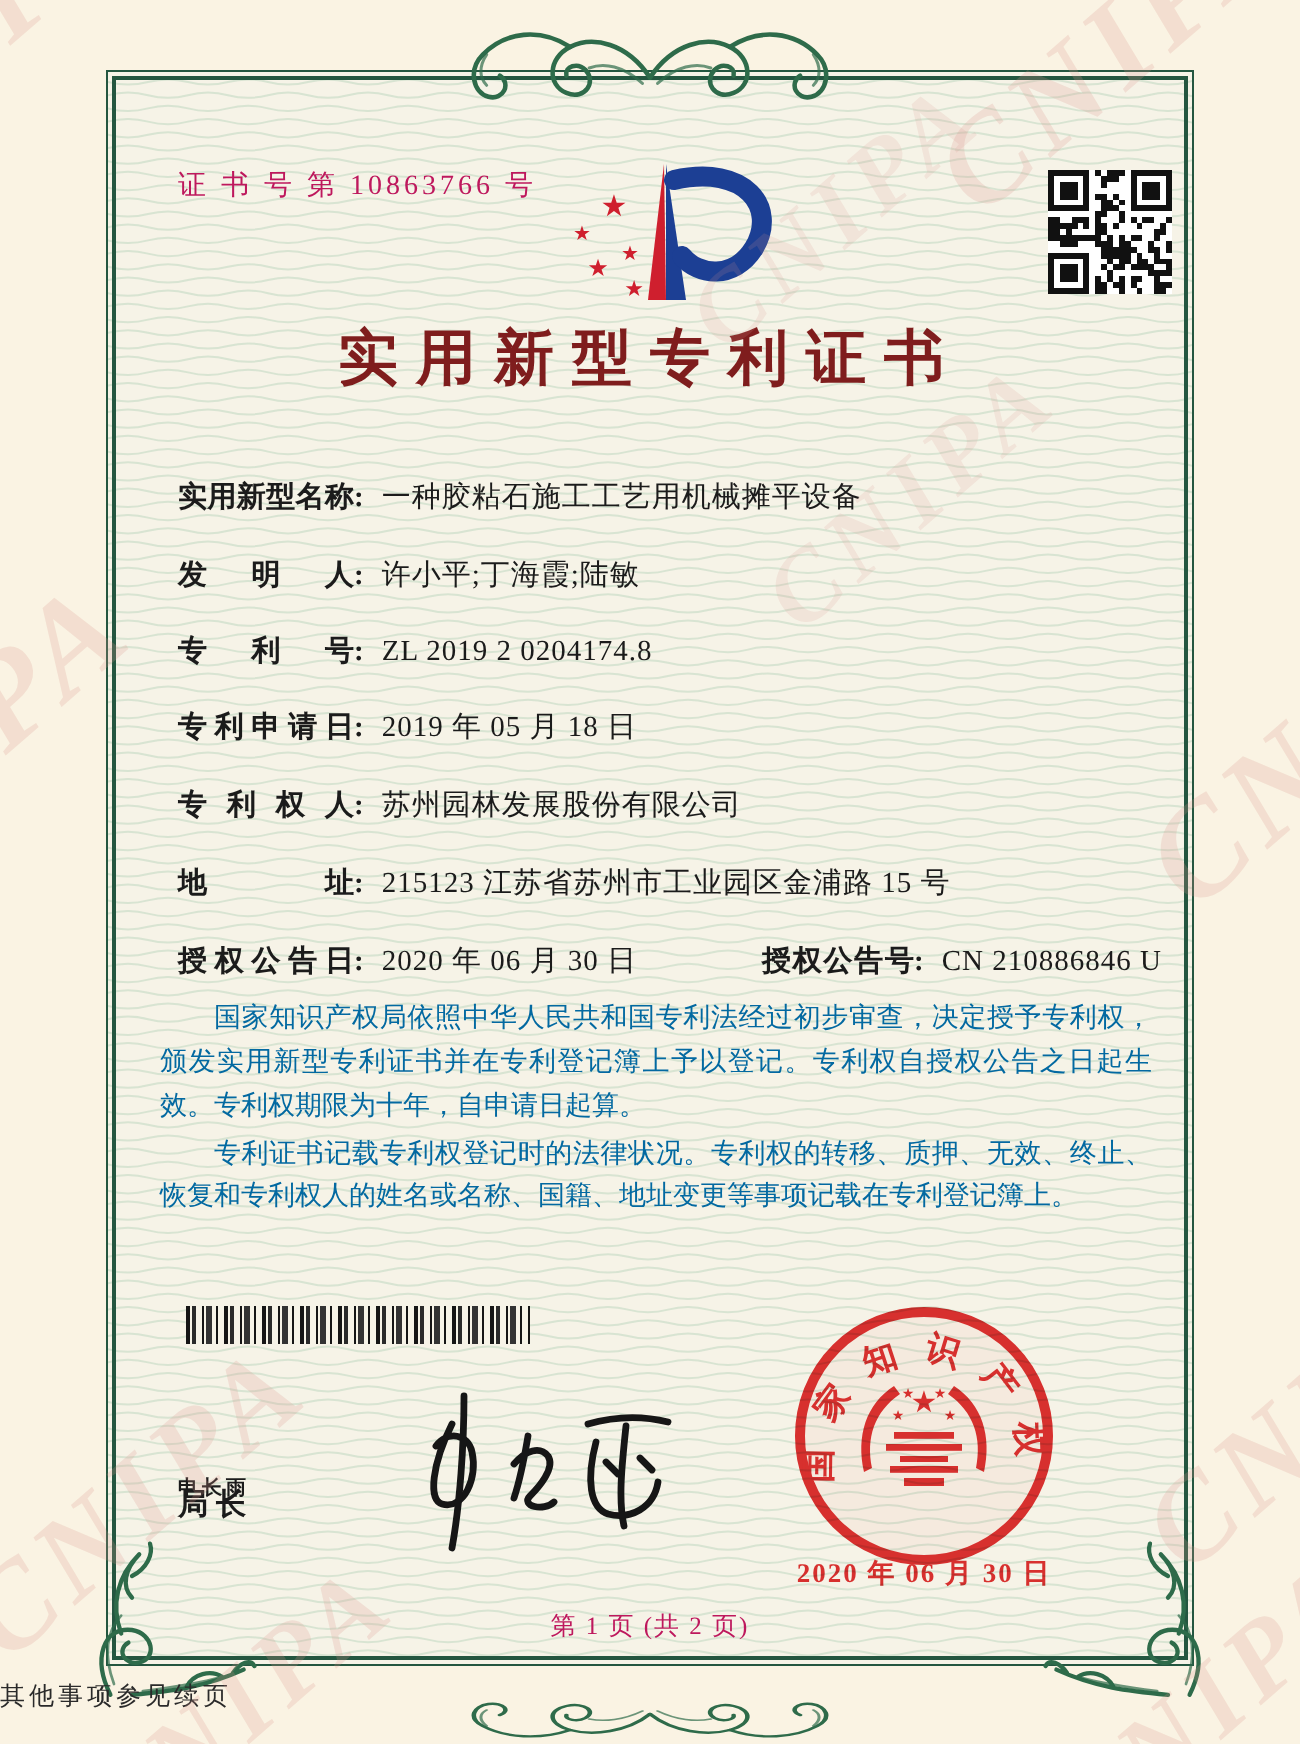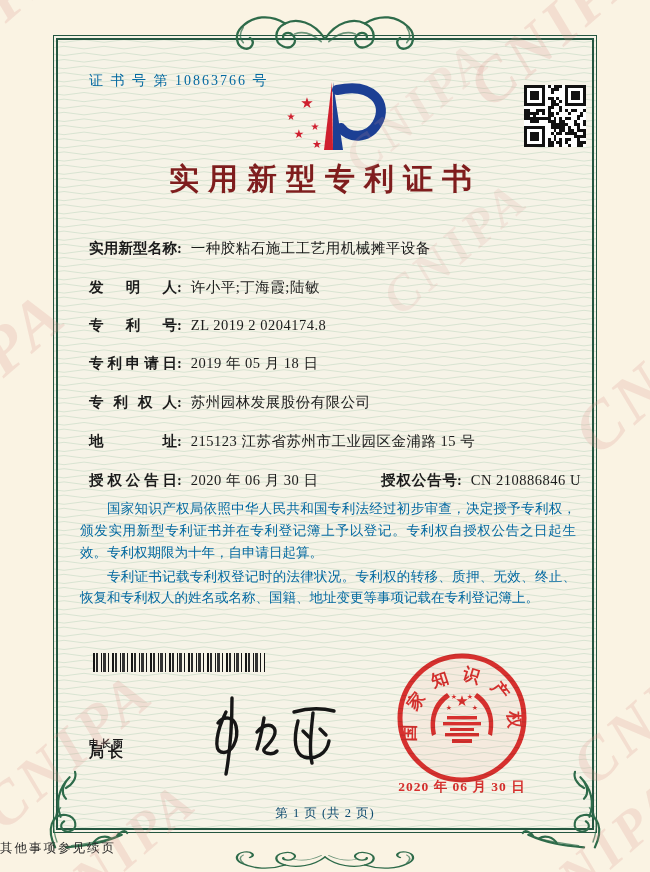--- a/index.html
+++ b/index.html
@@ -24,21 +24,21 @@
   .frame-inner{position:absolute;left:2px;top:2px;right:2px;bottom:2px;
                border:2.5px solid #245640;}
   #waves{position:absolute;left:0;top:0;width:100%;height:100%;}
   
   .orn{position:absolute;z-index:2;pointer-events:none;}
   .orn-top{left:230px;top:10px;width:190px;height:48px;}
   .orn-bottom{left:230px;top:847px;width:190px;height:25px;transform:scaleY(-1);}
   .orn-bl{left:38px;top:770px;width:92px;height:90px;}
   .orn-br{left:520px;top:770px;width:92px;height:90px;transform:scaleX(-1);}
   
-  .cert-no{position:absolute;left:35px;top:36px;font-size:14px;letter-spacing:2px;color:#0369a1;}
+  .cert-no{position:absolute;left:35px;top:48px;font-size:14px;letter-spacing:2px;color:#be185d;}
   .logo{position:absolute;left:223px;top:42px;width:116px;height:76px;}
   .qr{position:absolute;left:470px;top:49px;width:62px;height:62px;}
   .title{position:absolute;left:0;right:0;top:123px;text-align:center;font-size:30px;
          font-weight:700;letter-spacing:9px;color:#7f1d1d;}
   .row{position:absolute;left:35px;font-size:14.5px;white-space:nowrap;}
   .r0{top:203px}.r1{top:242px}.r2{top:280px}.r3{top:318px}.r4{top:357px}.r5{top:396px}.rg{top:435px}
   .flabel{display:inline-block;width:88px;text-align:justify;text-align-last:justify;font-weight:600;}
   .fcolon{font-weight:600;margin-right:9px;}
   .fvalue{letter-spacing:0.5px;}
   .grant2{position:absolute;left:292px;top:0;white-space:nowrap;}
@@ -50,21 +50,21 @@
       #f6f3e7 5px 8px,#151515 8px 9px,#f6f3e7 9px 10px,#333 10px 13px,#f6f3e7 13px 15px,
       #151515 15px 16px,#f6f3e7 16px 19px);}
   .signer-title{position:absolute;left:35px;top:707px;font-size:15px;font-weight:700;
       font-family:"Liberation Sans","DejaVu Sans",sans-serif;letter-spacing:4px;}
   .signer-name{position:absolute;left:35px;top:701px;font-size:10px;font-weight:700;
       font-family:"Liberation Sans","DejaVu Sans",sans-serif;letter-spacing:2px;}
   .signature{position:absolute;left:132px;top:656px;width:170px;height:90px;}
   .seal{position:absolute;left:330px;top:610px;width:156px;height:152px;opacity:0.93;
         mix-blend-mode:multiply;}
   .page-info{position:absolute;left:0;right:0;top:769px;text-align:center;font-size:12.5px;
-        letter-spacing:1px;color:#0c4a6e;}
+        letter-spacing:1px;color:#be185d;}
   .footer-note{position:absolute;left:0;right:0;top:840px;text-align:left;font-size:12.5px;
         letter-spacing:2px;color:#2a2a2a;z-index:2;}
   .green-stroke{stroke:#2e6b4a;fill:none;stroke-width:2.4;stroke-linecap:round;}
 </style>
 </head>
 <body>
 
 <div class="page">
 
   <div>

